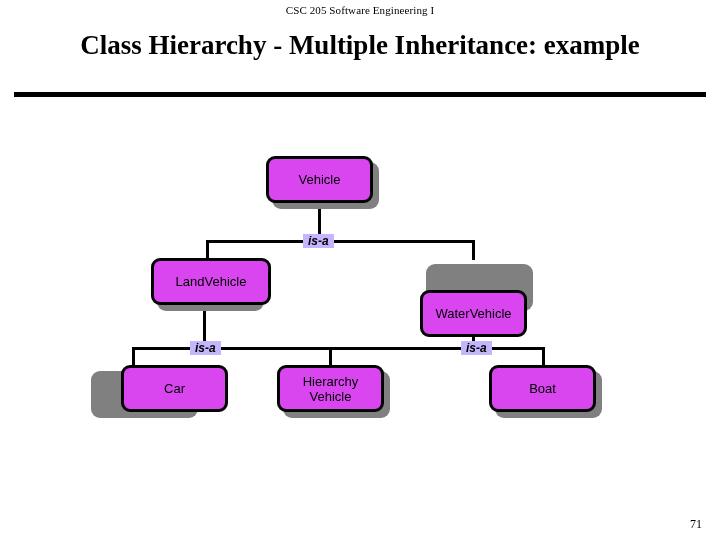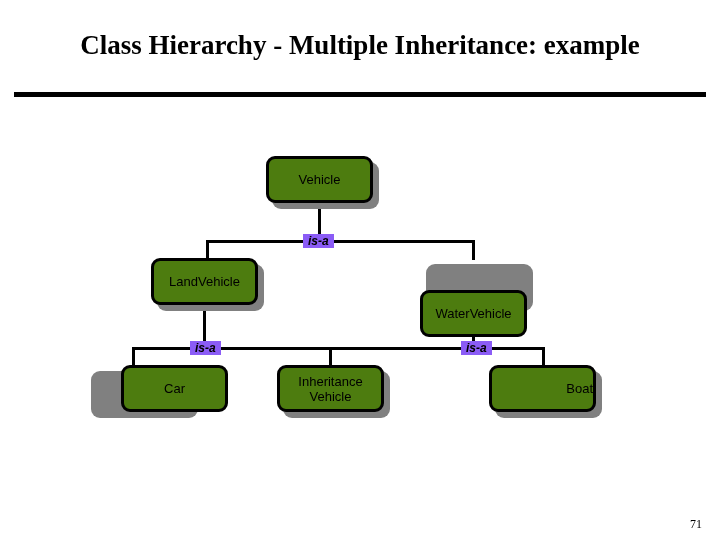--- a/index.html
+++ b/index.html
@@ -61,21 +61,21 @@
     left: 0;
     top: 0;
     width: 720px;
     height: 540px;
   }
 
   
   .node {
     position: absolute;
     box-sizing: border-box;
-    background: #4d7c0f;
+    background: #d946ef;
     border: 3px solid #000000;
     border-radius: 9px;
     color: #000000;
     font-family: "Liberation Sans", sans-serif;
     font-size: 13px;
     line-height: 15px;
     display: flex;
     align-items: center;
     justify-content: center;
     text-align: center;
@@ -101,40 +101,41 @@
     background: #000000;
     z-index: 1;
   }
   .isa {
     position: absolute;
     font-family: "Liberation Sans", sans-serif;
     font-style: italic;
     font-weight: bold;
     font-size: 12px;
     color: #000000;
-    background: #8b5cf6;
+    background: #c4b5fd;
     padding: 0 5px;
     z-index: 4;
     white-space: nowrap;
   }
 
   .page-number {
     position: absolute;
     right: 18px;
     bottom: 8px;
     font-family: "Liberation Serif", serif;
     font-size: 12px;
     color: #000000;
   }
 </style>
 </head>
 <body>
 
 <div class="slide">
 
+  <div class="course-header">CSC 205 Software Engineering I</div>
 
   <div class="slide-title">Class Hierarchy - Multiple Inheritance: example</div>
 
   <div class="title-rule"></div>
 
   <div class="diagram">
 
     <div class="vline" style="left:318px; top:205px; height:37px;"></div>
 
     <div class="hline" style="left:206px; top:240px; width:269px;"></div>
@@ -159,44 +160,44 @@
 
     <div class="isa" style="left:190px; top:341px;">is-a</div>
     <div class="isa" style="left:461px; top:341px;">is-a</div>
 
     <div class="node-shadow" style="left:272px; top:162px; width:107px; height:47px;"></div>
     <div class="node" style="left:266px; top:156px; width:107px; height:47px;">
       <span>Vehicle</span>
     </div>
 
     <div class="node-shadow" style="left:157px; top:264px; width:107px; height:47px;"></div>
-    <div class="node" style="left:151px; top:258px; width:107px; height:47px;">
+    <div class="node" style="left:151px; top:258px; width:120px; height:47px;">
       <span>LandVehicle</span>
     </div>
 
     <div class="node-shadow" style="left:426px; top:264px; width:107px; height:47px;"></div>
     <div class="node" style="left:420px; top:258px; width:107px; height:47px;margin-top:32px;">
       <span>WaterVehicle</span>
     </div>
 
     <div class="node-shadow" style="left:91px; top:371px; width:107px; height:47px;"></div>
     <div class="node" style="left:85px; top:365px; width:107px; height:47px;margin-left:36px;">
       <span>Car</span>
     </div>
 
     <div class="node-shadow" style="left:283px; top:371px; width:107px; height:47px;"></div>
     <div class="node" style="left:277px; top:365px; width:107px; height:47px;">
       <span style="display:block;">
-        <span style="display:block;">Inheritance</span>
+        <span style="display:block;">Hierarchy</span>
         <span style="display:block;">Vehicle</span>
       </span>
     </div>
 
     <div class="node-shadow" style="left:495px; top:371px; width:107px; height:47px;"></div>
-    <div class="node" style="left:489px; top:365px; width:107px; height:47px;justify-content:flex-end;">
+    <div class="node" style="left:489px; top:365px; width:107px; height:47px;">
       <span>Boat</span>
     </div>
 
   </div>
 
   <div class="page-number">71</div>
 
 </div>
 
 </body></html>

